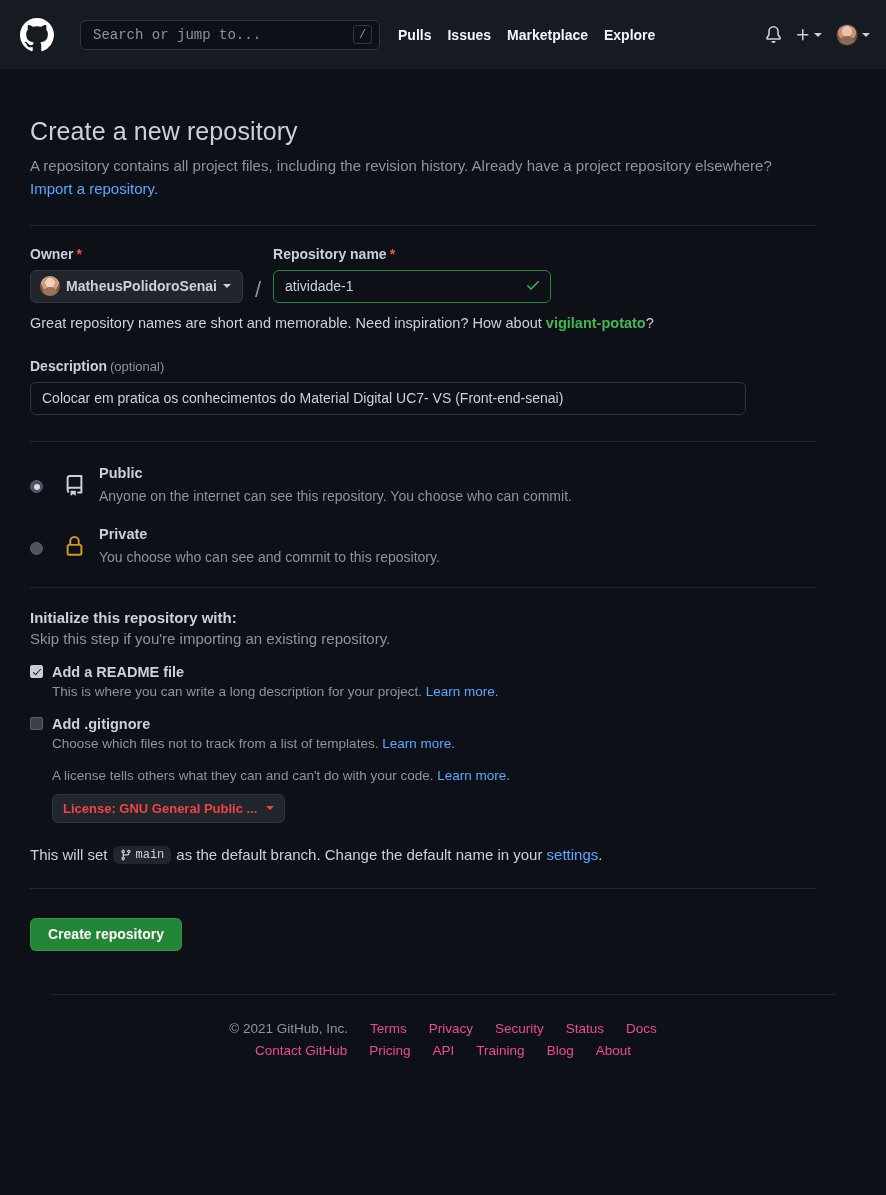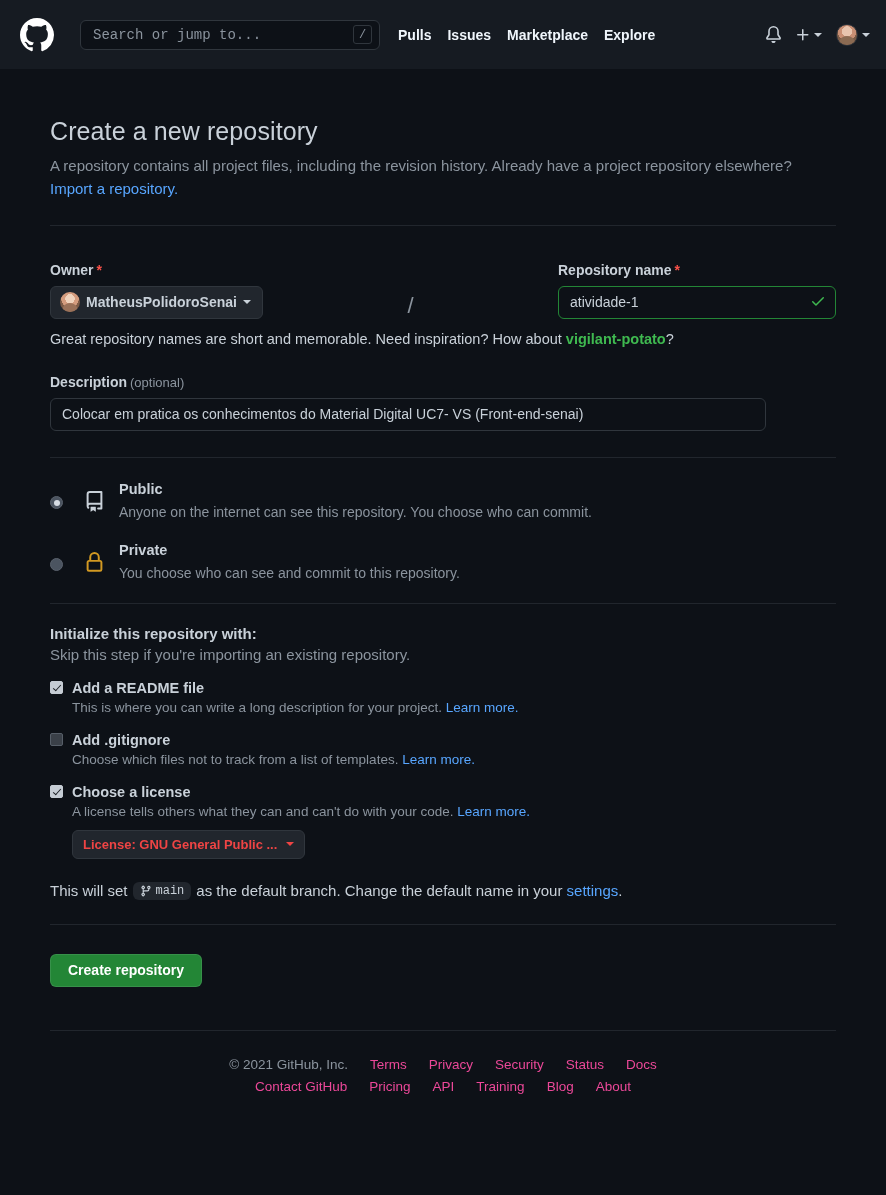--- a/index.html
+++ b/index.html
@@ -135,21 +135,21 @@
     top: 55%;
     width: 16px;
     height: 14px;
     transform: translateX(-50%);
     border-radius: 50% 50% 0 0;
     background: #8a6a52;
   }
 
   
   .page {
-    padding: 0 50px;
+    padding: 0 30px;
   }
   .content {
     max-width: 786px;
   }
   h1.page-title {
     font-size: 25px;
     font-weight: 400;
     color: #c9d1d9;
     margin: 47px 0 0 0;
     line-height: 1.25;
@@ -173,22 +173,21 @@
     border: 0;
     border-top: 1px solid #21262d;
     margin: 0;
   }
   .rule-top { margin-top: 28px; }
 
   
   .fields-row {
     display: flex;
     align-items: flex-end;
-    margin-top: 36px;
-    justify-content: space-between;
+    margin-top: 20px;
   }
   .field-col { display: flex; flex-direction: column; }
   .field-label {
     font-size: 14px;
     font-weight: 600;
     color: #c9d1d9;
     margin-bottom: 8px;
   }
   .req { color: #f85149; margin-left: 3px; }
   .owner-select {
@@ -621,24 +620,20 @@
         <span class="checkbox"></span>
         <span class="check-label">Add .gitignore</span>
       </div>
       <div class="check-desc">
         <span>Choose which files not to track from a list of templates.</span>
         <a href="#" class="link">Learn more.</a>
       </div>
     </div>
 
     <div class="check-row">
-      <div class="check-head">
-        <span class="checkbox checked"></span>
-        <span class="check-label">Choose a license</span>
-      </div>
       <div class="check-desc">
         <span>A license tells others what they can and can't do with your code.</span>
         <a href="#" class="link">Learn more.</a>
       </div>
       <div class="license-select">
         <span>License: GNU General Public ...</span>
         <span class="caret"></span>
       </div>
     </div>
 

